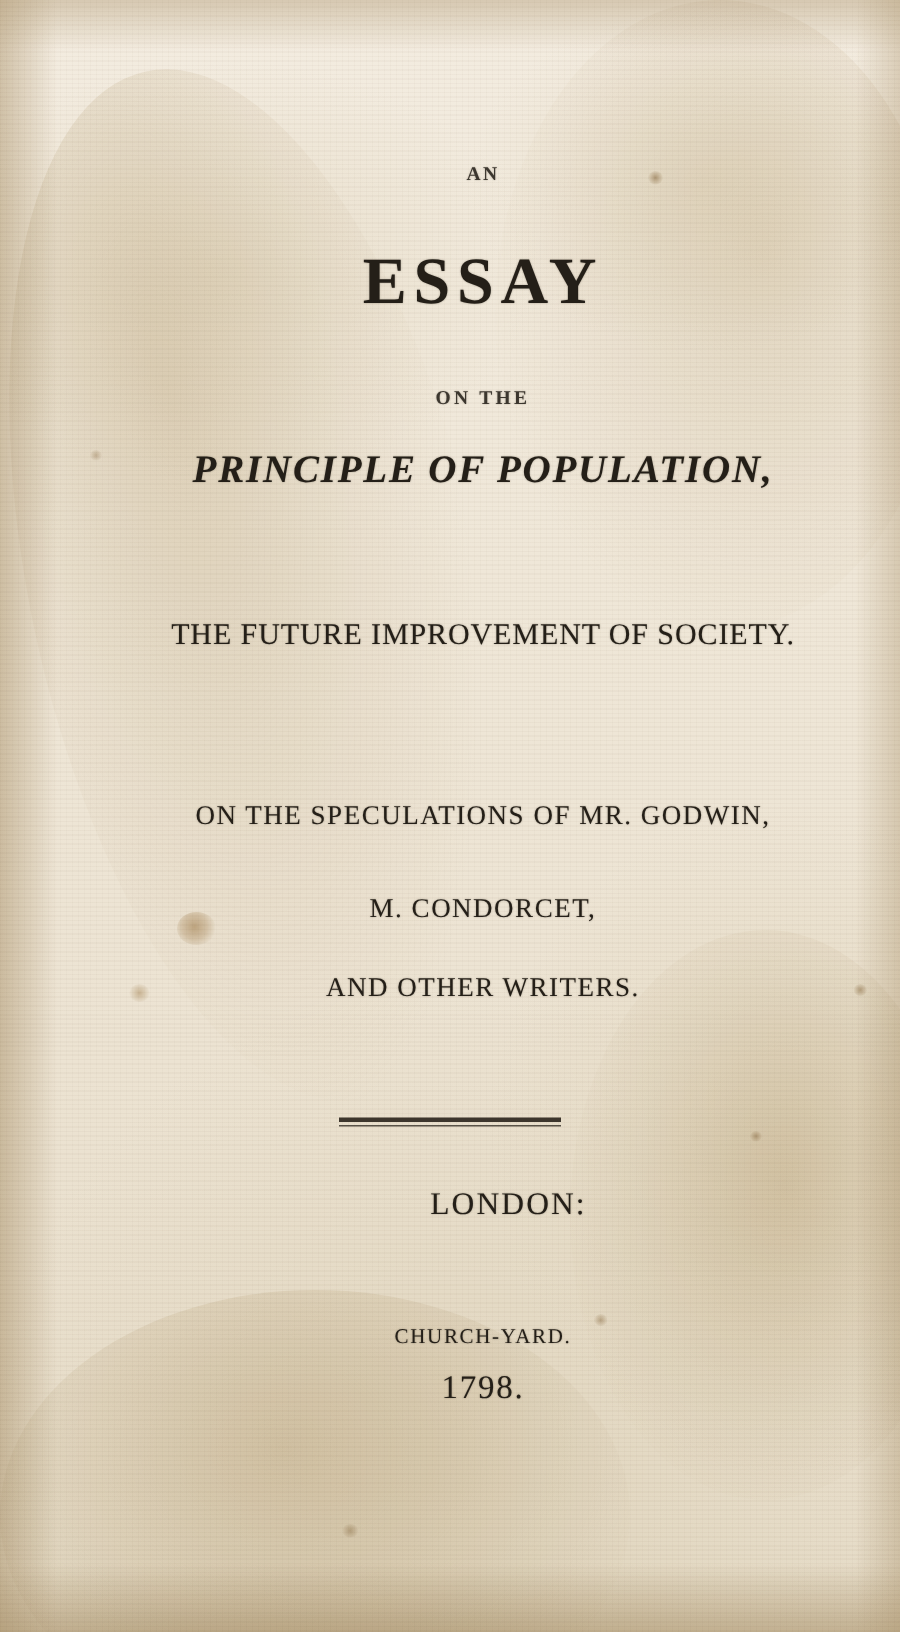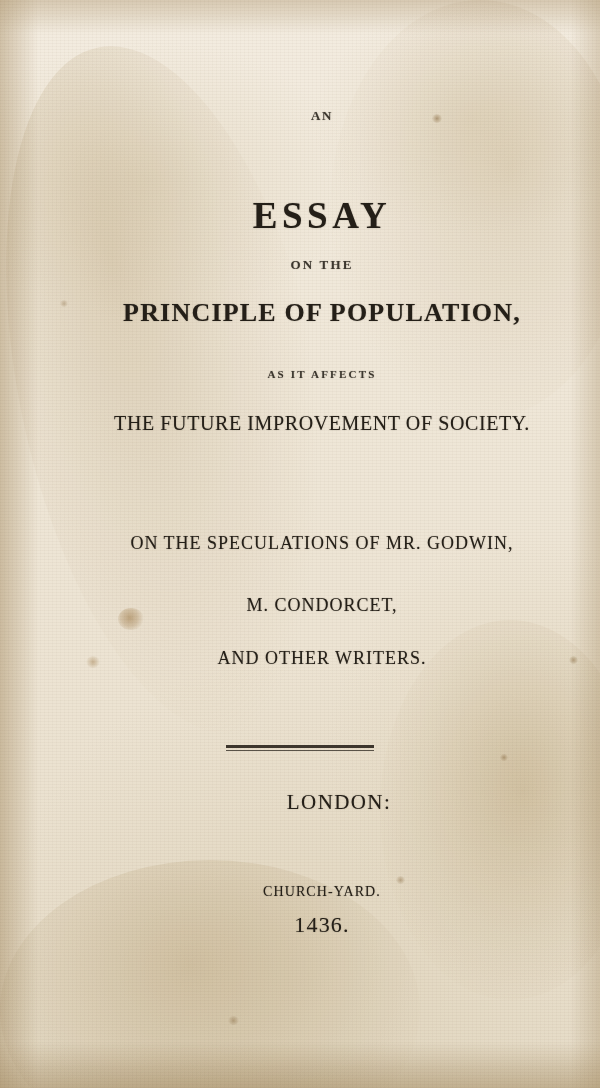--- a/index.html
+++ b/index.html
@@ -116,23 +116,23 @@
     color: #241f18;
     text-shadow: 0 0 1.2px rgba(60,50,35,0.45);
     padding-left: 44px;
   }
 
   .caps {
     text-transform: uppercase;
   }
 
   .l-an      { top: 108px;  font-size: 13px; letter-spacing: 1.6px; font-weight: 700; }
-  .l-essay   { top: 162px;  font-size: 37px; letter-spacing: 4.5px; font-weight: 700; margin-top: 32px; }
+  .l-essay   { top: 162px;  font-size: 44px; letter-spacing: 4.5px; font-weight: 700; }
   .l-onthe   { top: 246px;  font-size: 13px; letter-spacing: 2.2px; font-weight: 700; margin-top: 11px; }
-  .l-princ   { top: 298px;  font-size: 26px; letter-spacing: 1.2px; font-weight: 700; }
+  .l-princ   { top: 298px;  font-size: 26px; letter-spacing: 1.2px; font-weight: 700; font-style: italic; }
   .l-asit    { top: 368px;  font-size: 11px; letter-spacing: 2.2px; font-weight: 700; }
   .l-future  { top: 412px;  font-size: 20px; letter-spacing: 0.6px; font-weight: 400; }
   .l-with    { top: 483px;  font-size: 12px; letter-spacing: 2.0px; font-weight: 700; }
   .l-spec    { top: 533px;  font-size: 18px; letter-spacing: 1.0px; font-weight: 400; }
   .l-cond    { top: 595px;  font-size: 18px; letter-spacing: 1.0px; font-weight: 400; }
   .l-other   { top: 648px;  font-size: 18px; letter-spacing: 1.0px; font-weight: 400; }
 
   #rule {
     position: absolute;
     top: 745px;
@@ -188,37 +188,36 @@
   <div id="titleblock">
 
     <div class="ln l-an caps faded">AN</div>
 
     <div class="ln l-essay caps">ESSAY</div>
 
     <div class="ln l-onthe caps faded">ON THE</div>
 
     <div class="ln l-princ caps">PRINCIPLE OF POPULATION,</div>
 
-    <div class="ln l-asit caps faded">AS IT AFFECTS</div>
 
     <div class="ln l-future caps">THE FUTURE IMPROVEMENT OF SOCIETY.</div>
 
 
     <div class="ln l-spec caps">ON THE SPECULATIONS OF MR. GODWIN,</div>
 
     <div class="ln l-cond caps">M. CONDORCET,</div>
 
     <div class="ln l-other caps">AND OTHER WRITERS.</div>
 
     <div id="rule">
       <div class="bar-thick"></div>
       <div class="bar-thin"></div>
     </div>
 
     <div class="ln l-london caps">LONDON:</div>
 
 
     <div class="ln l-church caps">CHURCH-YARD.</div>
 
-    <div class="ln l-year">1436.</div>
+    <div class="ln l-year">1798.</div>
 
   </div>
 </div>
 
 </body></html>

